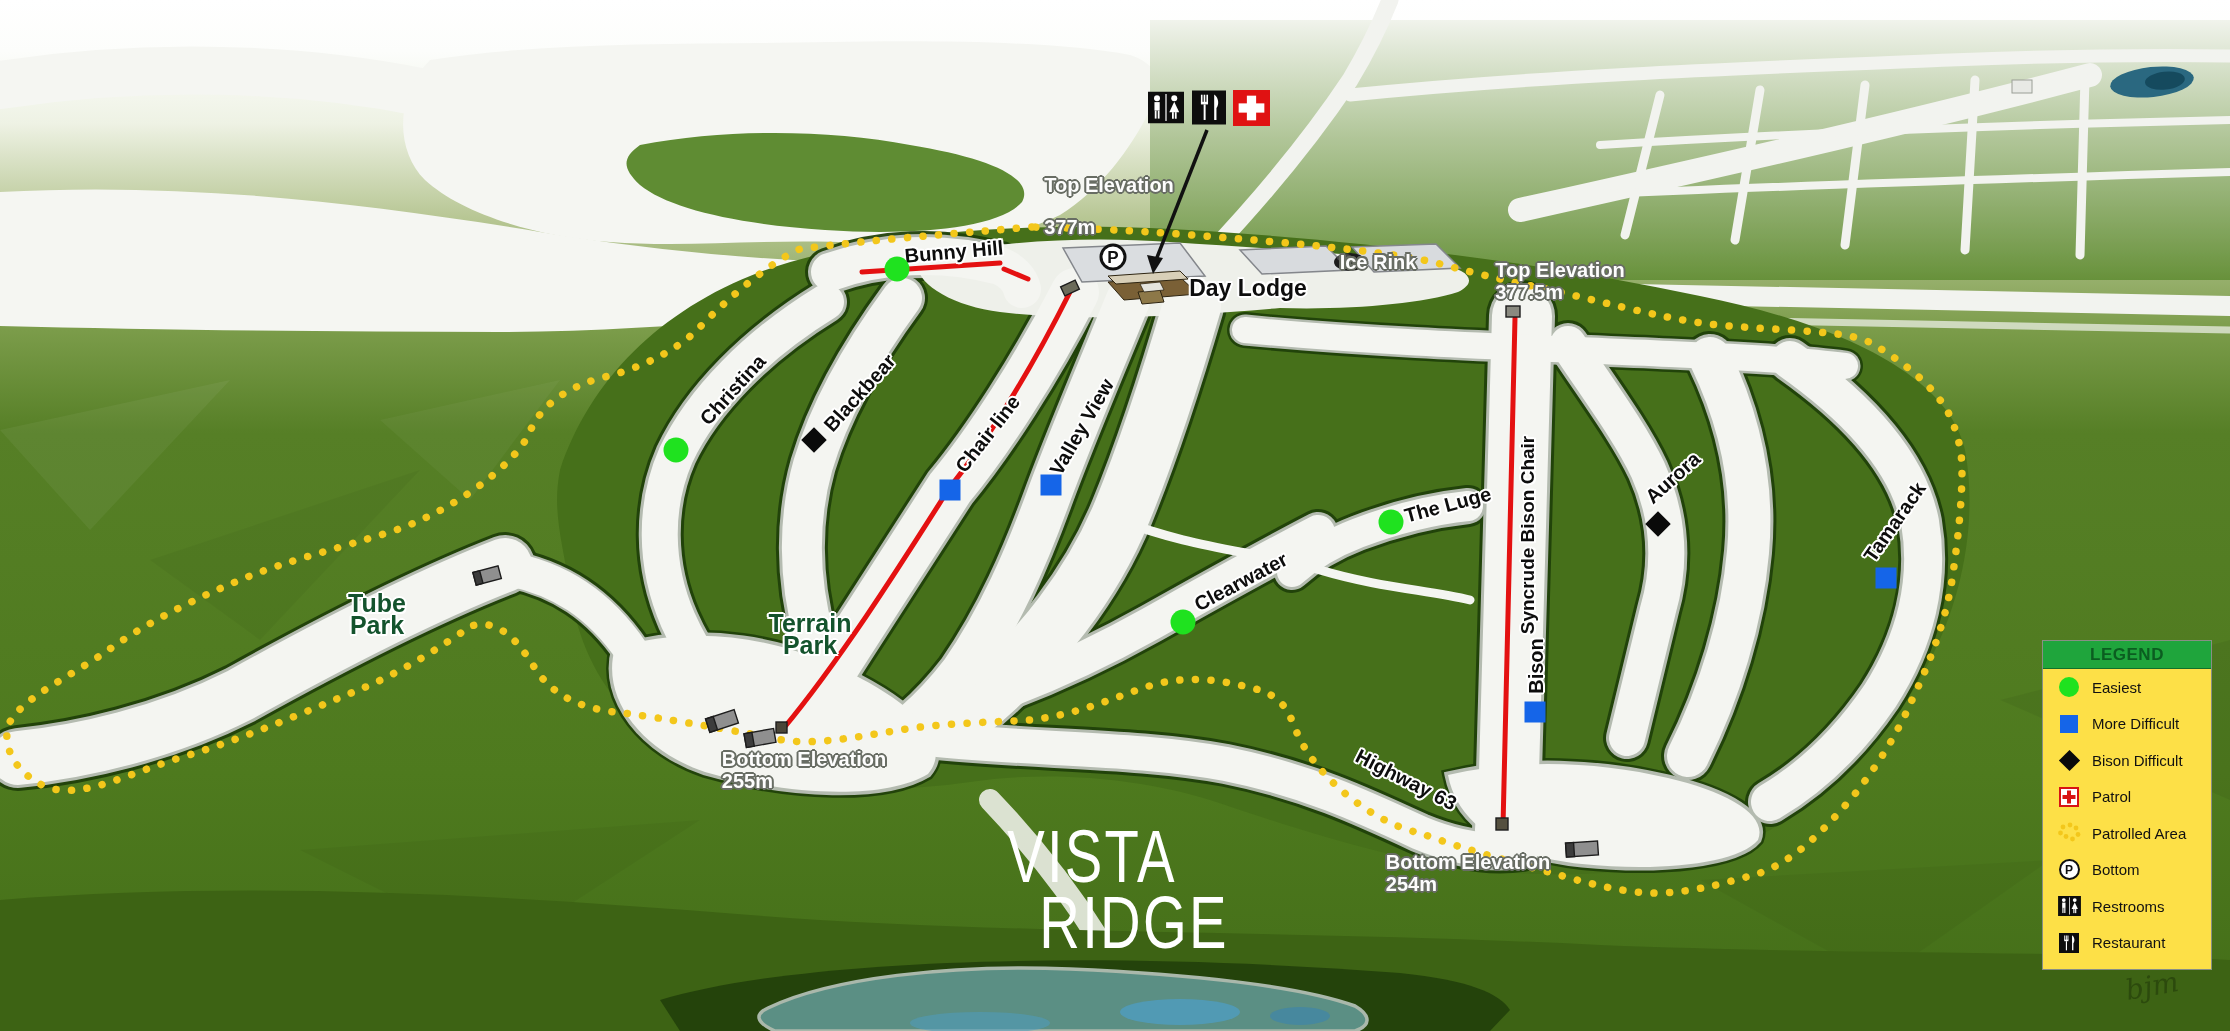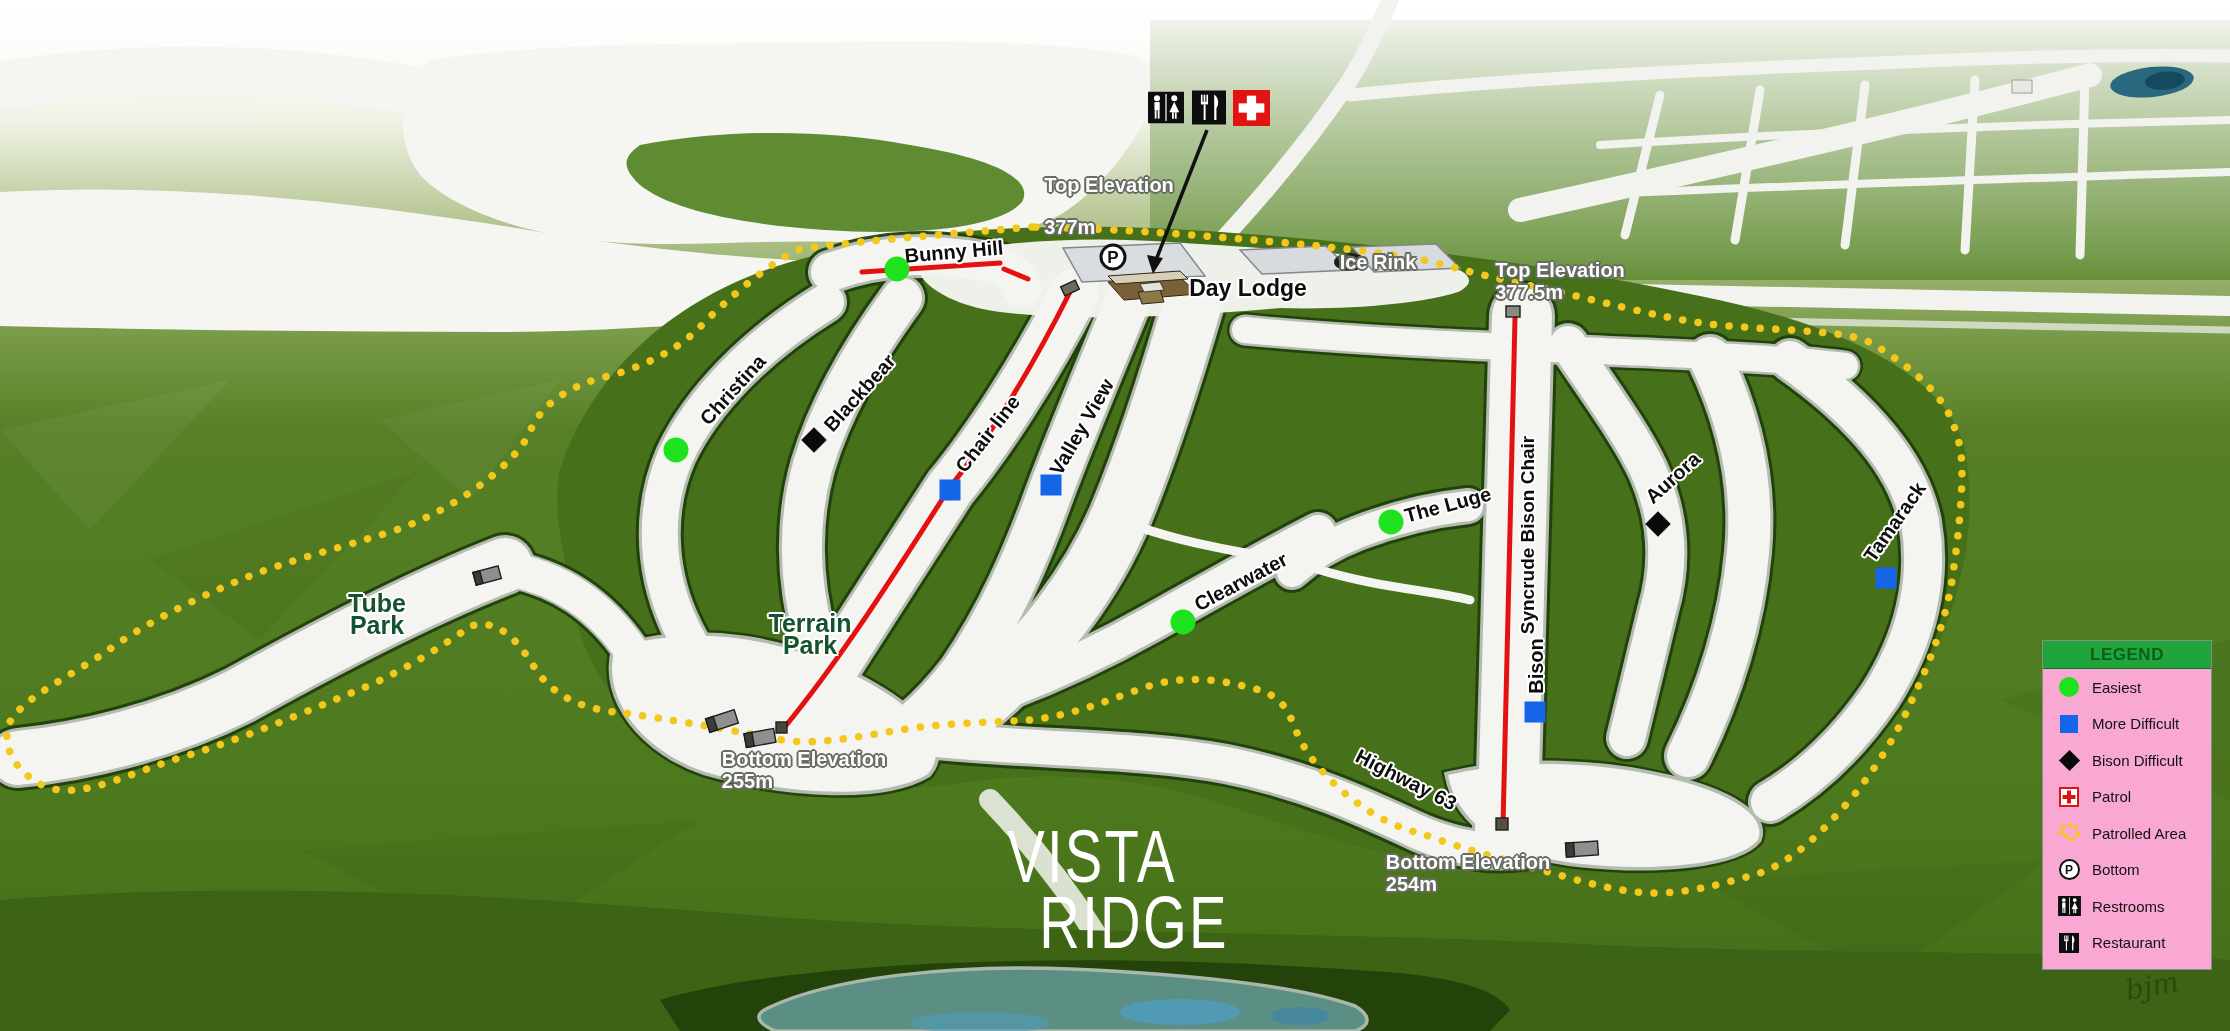--- a/index.html
+++ b/index.html
@@ -23,21 +23,21 @@
   .mk{position:absolute;transform:translate(-50%,-50%);}
   .mk.circle{width:25px;height:25px;border-radius:50%;background:#1fe21f;}
   .mk.square{width:21px;height:21px;background:#1565e8;}
   .mk.diamond{width:18px;height:18px;background:#0a0a0a;transform:translate(-50%,-50%) rotate(45deg);}
   .p-badge{position:absolute;width:27px;height:27px;border-radius:50%;background:#fff;border:3px solid #111;color:#111;font-weight:bold;font-size:17px;display:flex;align-items:center;justify-content:center;transform:translate(-50%,-50%);box-sizing:border-box;}
   .map-icon{position:absolute;line-height:0;}
   
   .logo-line{position:absolute;color:#fff;font-size:74px;font-weight:400;letter-spacing:3px;transform:translate(-50%,-50%) scaleX(.76);white-space:nowrap;}
   .signature{position:absolute;left:2152px;top:986px;font:italic 28px "DejaVu Serif",serif;color:#2c4a0d;transform:translate(-50%,-50%) rotate(-10deg);}
   
-  .legend{position:absolute;left:2042px;top:640px;width:170px;height:330px;background:#f9a8d4;border:1px solid #888f85;box-sizing:border-box;}
+  .legend{position:absolute;left:2042px;top:640px;width:170px;height:330px;background:#fde047;border:1px solid #888f85;box-sizing:border-box;}
   .legend-header{height:27px;background:#1fa53c;border-bottom:1px solid #11702a;color:#0b5d20;font-weight:bold;font-size:17px;display:flex;align-items:center;justify-content:center;letter-spacing:.5px;}
   .legend-item{display:flex;align-items:center;height:36.5px;padding-left:12px;}
   .legend-icon{width:28px;display:flex;align-items:center;justify-content:center;margin-right:9px;line-height:0;}
   .legend-label{font-size:15px;color:#111;}
   .li-circle{width:20px;height:20px;border-radius:50%;background:#1fe21f;}
   .li-square{width:18px;height:18px;background:#1565e8;}
   .li-diamond{width:15px;height:15px;background:#0a0a0a;transform:rotate(45deg);}
   .li-pcircle{width:21px;height:21px;border-radius:50%;background:#fff;border:2.2px solid #111;color:#111;font-weight:bold;font-size:12px;display:flex;align-items:center;justify-content:center;box-sizing:border-box;}
 </style>
 </head>

